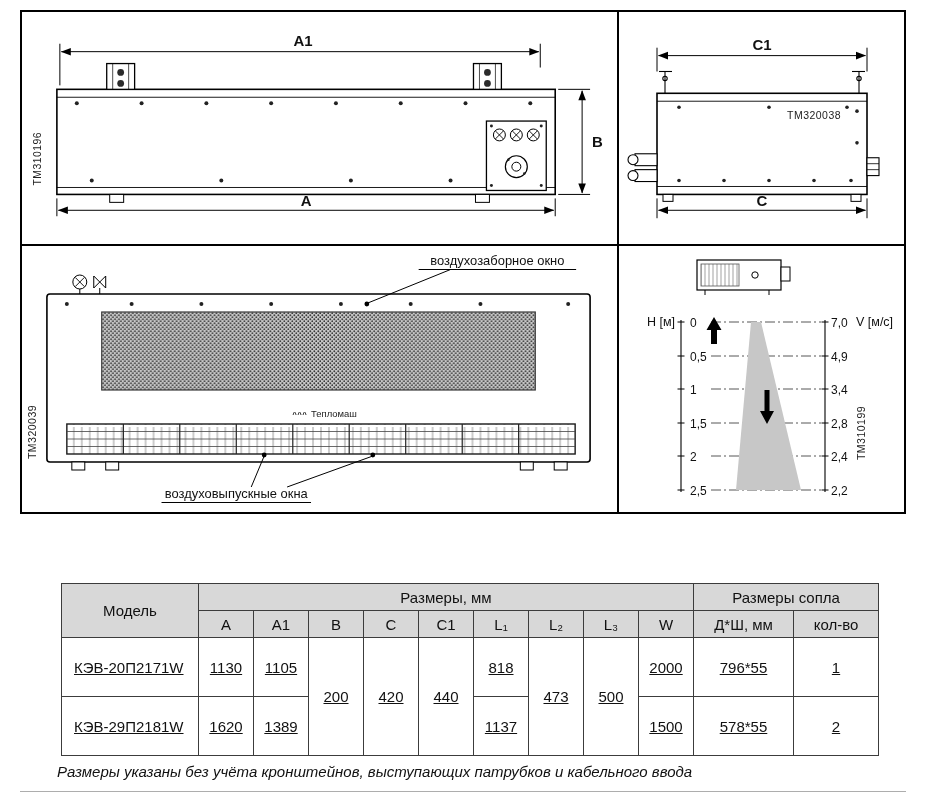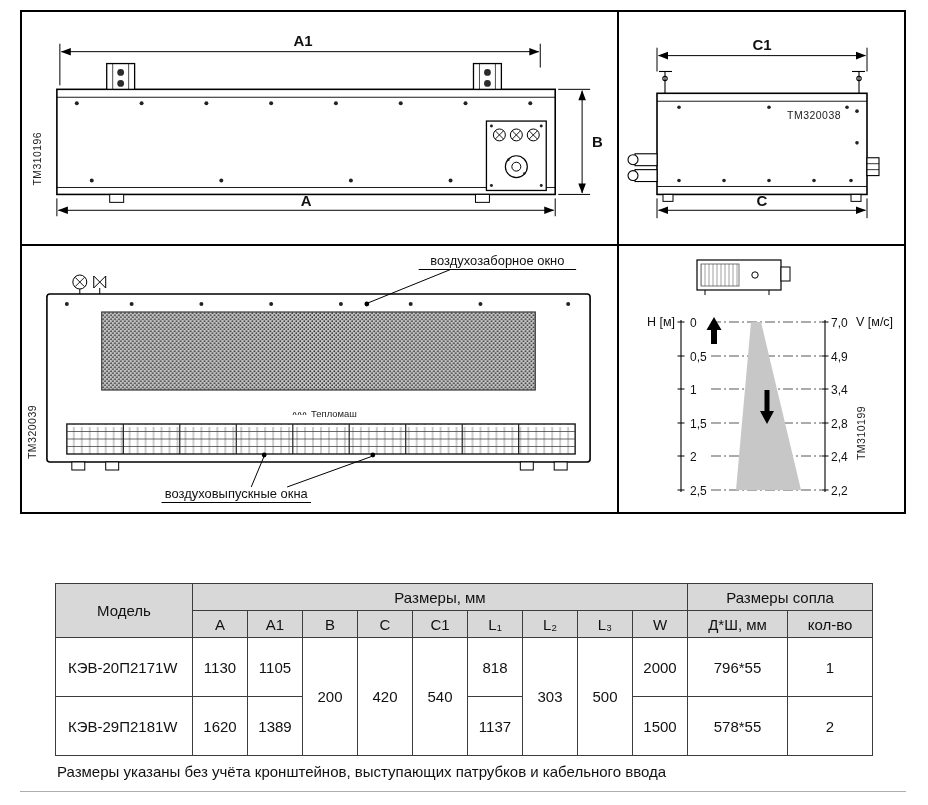--- a/index.html
+++ b/index.html
@@ -28,34 +28,34 @@
   svg { display: block; width: 100%; height: 100%; }
   svg text { font-family: "Liberation Sans", sans-serif; fill: #111; }
   .dim  { font-size: 15px; font-weight: bold; }
   .code { font-size: 10.5px; fill: #222; letter-spacing: 0.5px; }
   .ann  { font-size: 13px; }
   .tick { font-size: 12px; }
   .axl  { font-size: 12.5px; }
   .brand { font-size: 9.5px; fill: #222; }
 
   .spec-table {
-    position: absolute; top: 583px; left: 55px;
+    position: absolute; top: 583px; left: 61px;
     border-collapse: collapse; table-layout: fixed;
   }
   .spec-table th, .spec-table td {
     border: 1px solid #3c3c3c;
     font-size: 15px; font-weight: normal;
     color: #111; text-align: center; padding: 0;
     vertical-align: middle;
   }
   .spec-table thead th { background: #d8d8d8; height: 27px; }
-  .spec-table tbody td { background: #fff; height: 59px; }
+  .spec-table tbody td { background: #fff; height: 59px; text-decoration: underline; }
   .spec-table td.model { text-align: left; padding-left: 12px; }
 
-  .footnote { position: absolute; top: 763px; left: 57px; font-size: 15px; color: #111; }
+  .footnote { position: absolute; top: 763px; left: 57px; font-size: 15px; color: #111; font-style: italic; }
   .bottom-rule { position: absolute; top: 791px; left: 20px; width: 886px; border-top: 1px solid #adadad; }
 </style>
 </head>
 <body>
 
 <div class="figure">
 
   <div class="cell cell-front">
     <svg viewBox="0 0 597 234" preserveAspectRatio="none">
       <defs>
@@ -422,23 +422,23 @@
       <th>кол-во</th>
     </tr>
   </thead>
   <tbody>
     <tr>
       <td class="model">КЭВ-20П2171W</td>
       <td>1130</td>
       <td>1105</td>
       <td rowspan="2">200</td>
       <td rowspan="2">420</td>
-      <td rowspan="2">540</td>
+      <td rowspan="2">440</td>
       <td>818</td>
-      <td rowspan="2">303</td>
+      <td rowspan="2">473</td>
       <td rowspan="2">500</td>
       <td>2000</td>
       <td>796*55</td>
       <td>1</td>
     </tr>
     <tr>
       <td class="model">КЭВ-29П2181W</td>
       <td>1620</td>
       <td>1389</td>
       <td>1137</td>

